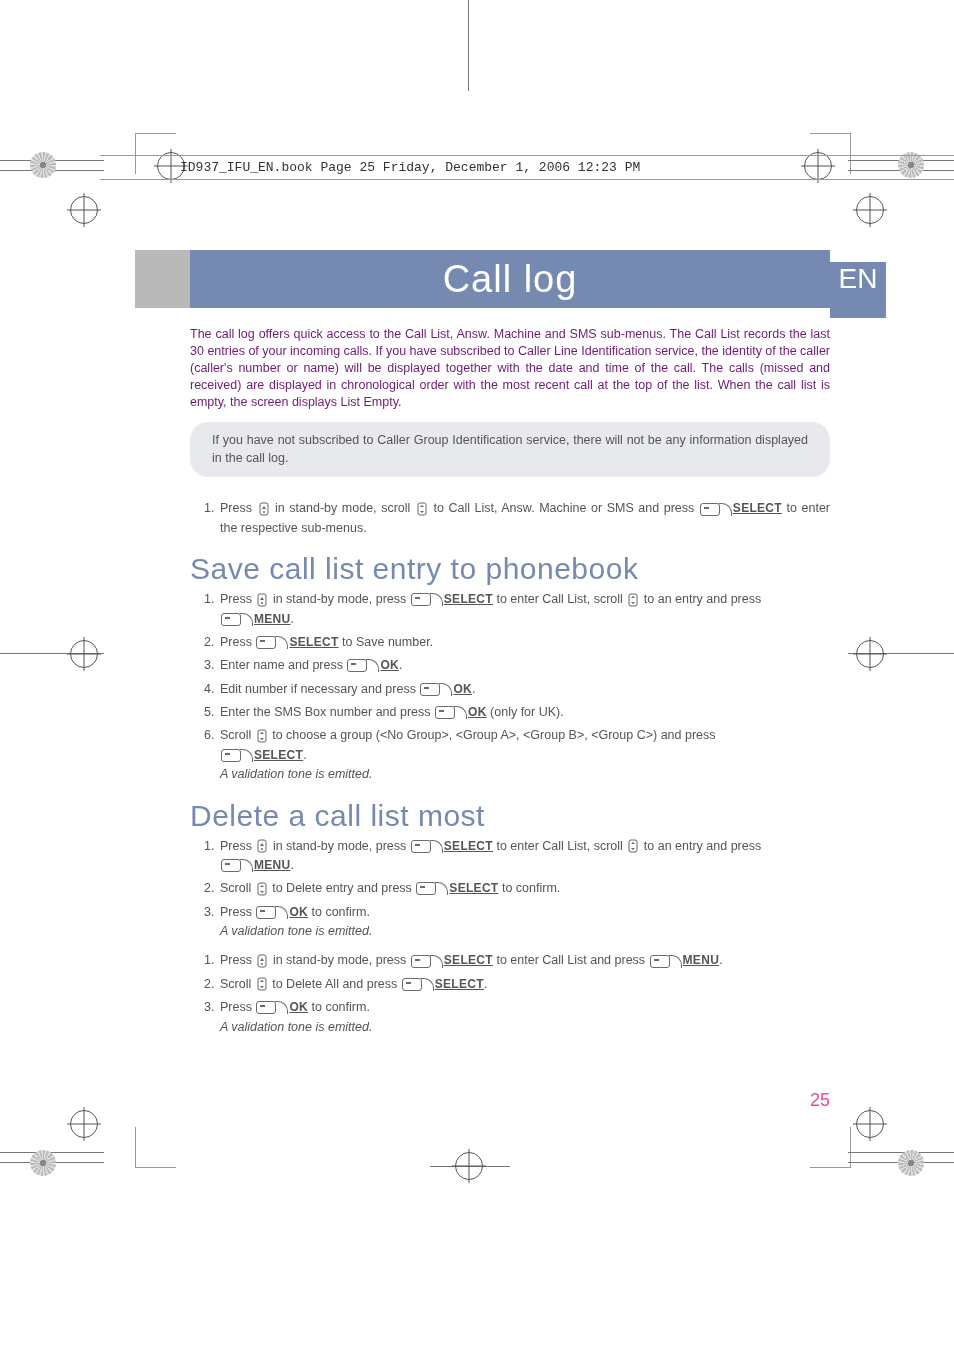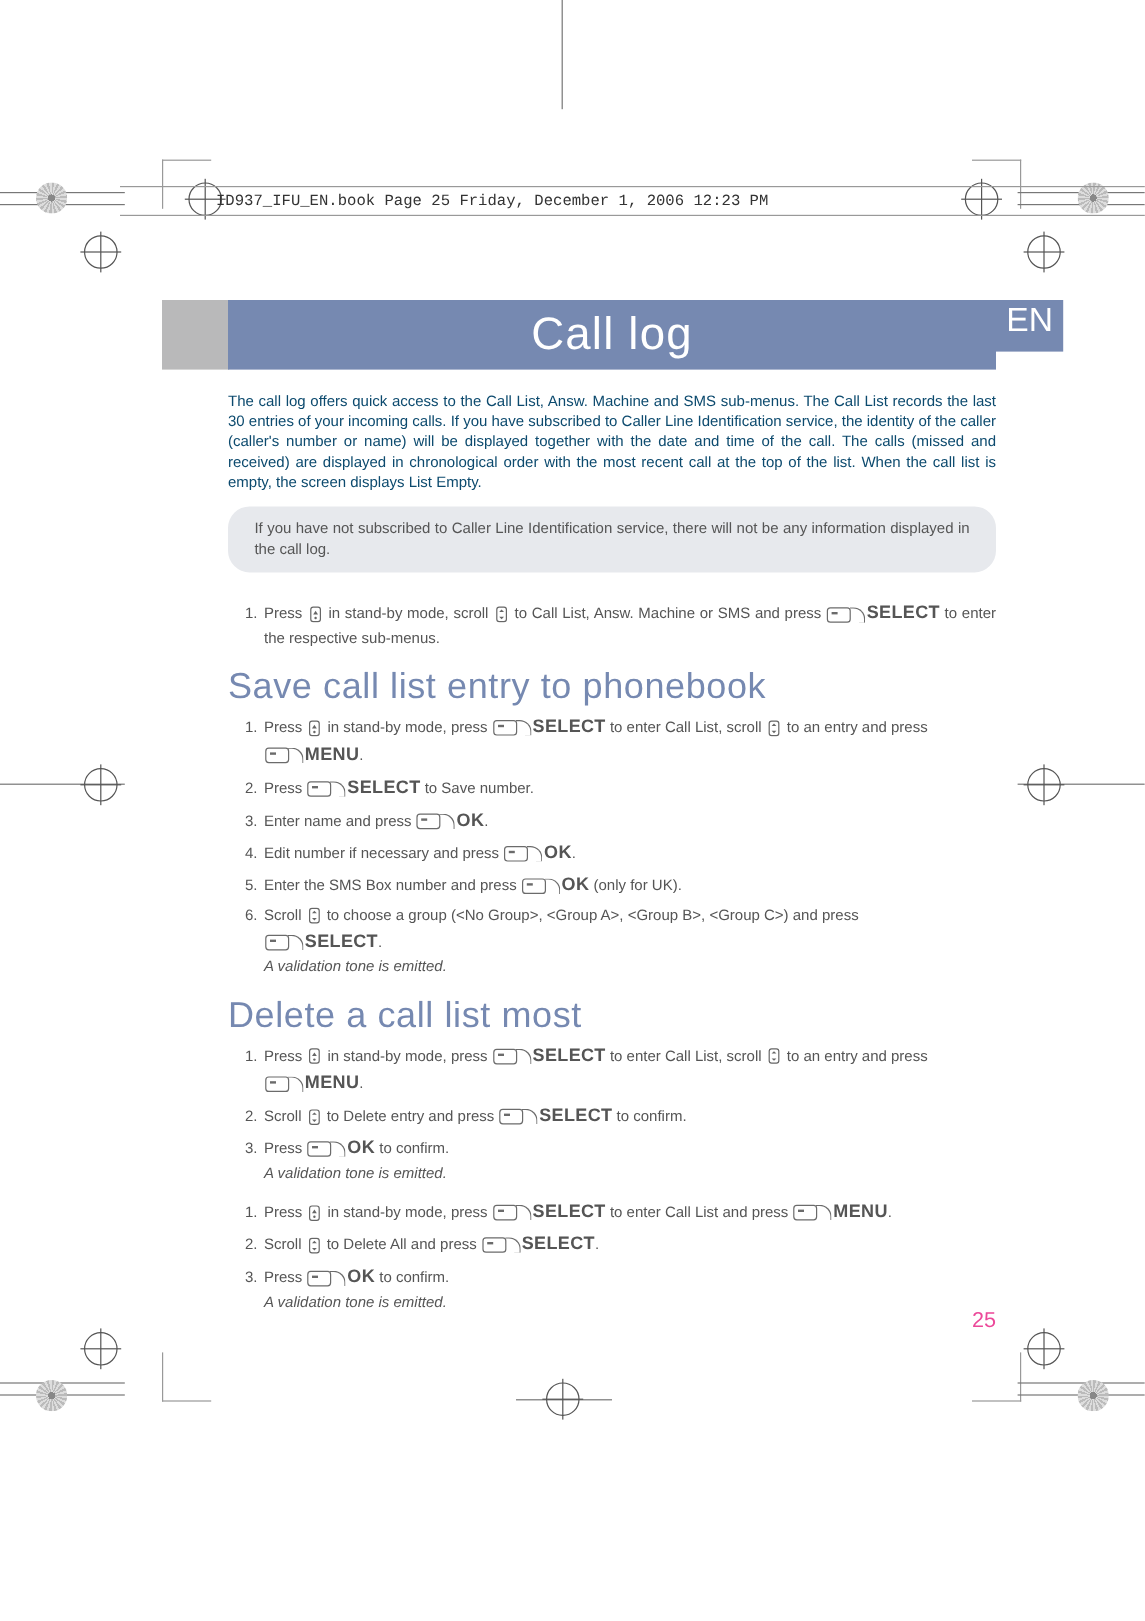--- a/index.html
+++ b/index.html
@@ -96,40 +96,40 @@
   .title-blue h1 {
     margin: 0;
     color: #fff;
     font-weight: 400;
     font-size: 38px;
     letter-spacing: 1px;
   }
   .lang-tab {
     position: absolute;
     right: -56px;
-    top: 0;
-    height: 43px;
+    top: 12px;
+    height: 56px;
     width: 56px;
     background: #7689b1;
     color: #fff;
     font-size: 28px;
     font-weight: 300;
     display: flex;
     align-items: flex-end;
     justify-content: center;
-    padding-bottom: 10px;
+    padding-bottom: 23px;
     box-sizing: border-box;
   }
 
   p.intro {
     font-size: 12.5px;
     line-height: 1.35;
     text-align: justify;
     margin: 0 0 12px 0;
-    color: #0c4a6e;
+    color: #701a75;
   }
 
   .note-box {
     background: #e7e9ed;
     border-radius: 18px;
     padding: 10px 22px;
     font-size: 12.5px;
     line-height: 1.4;
     color: #555;
     margin: 8px 0 22px 0;
@@ -191,24 +191,25 @@
     content:"";
     position:absolute;
     left:-2px; top:-1px;
     width:12px; height:12px;
     border:1.5px solid #6b6b6b;
     border-left:none; border-bottom:none;
     border-top-right-radius:10px;
   }
   .softkey-label {
     font-weight: 700;
-    font-size: 15px;
+    font-size: 12px;
     color: #555;
     margin-left: 1px;
     letter-spacing: 0.3px;
+    text-decoration: underline;
   }
 
   .page-num {
     position: absolute;
     right: 0;
     top: 840px;
     font-size: 18px;
     color: #ec4899;
   }
 
@@ -261,21 +262,21 @@
     <div class="title-bar">
       <div class="title-gray"></div>
       <div class="title-blue">
         <h1>Call log</h1>
       </div>
       <div class="lang-tab">EN</div>
     </div>
 
     <p class="intro">The call log offers quick access to the Call List, Answ. Machine and SMS sub-menus. The Call List records the last 30 entries of your incoming calls. If you have subscribed to Caller Line Identification service, the identity of the caller (caller's number or name) will be displayed together with the date and time of the call. The calls (missed and received) are displayed in chronological order with the most recent call at the top of the list. When the call list is empty, the screen displays List Empty.</p>
 
-    <div class="note-box">If you have not subscribed to Caller Line Identification service, there will not be any information displayed in the call log.</div>
+    <div class="note-box">If you have not subscribed to Caller Group Identification service, there will not be any information displayed in the call log.</div>
 
     <ol>
       <li>
         <span>Press </span><span class="kb"><svg width="10" height="14">
               <rect x="1" y="1" width="8" height="12" rx="2" fill="none" stroke="#666"></rect>
               <path d="M5 4 L3 7 L7 7 Z" fill="#666"></path>
               <circle cx="5" cy="10" r="1" fill="#666"></circle>
             </svg></span><span> in stand-by mode, scroll </span><span class="kb"><svg width="10" height="14">
               <rect x="1" y="1" width="8" height="12" rx="2" fill="none" stroke="#666"></rect>
               <path d="M5 3 L3 5 L7 5 Z" fill="#666"></path>

